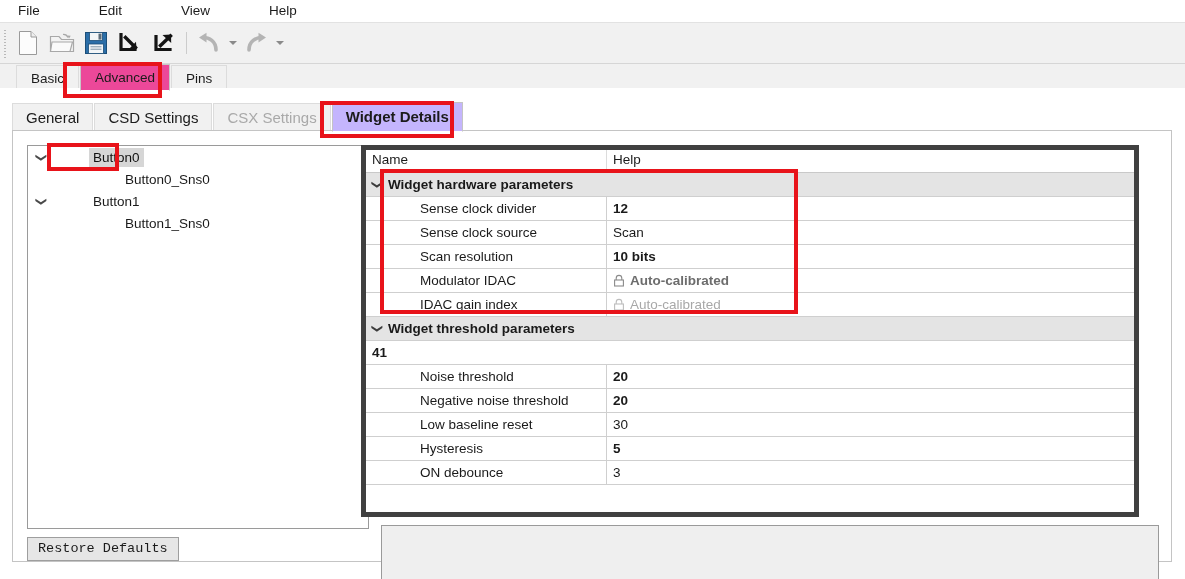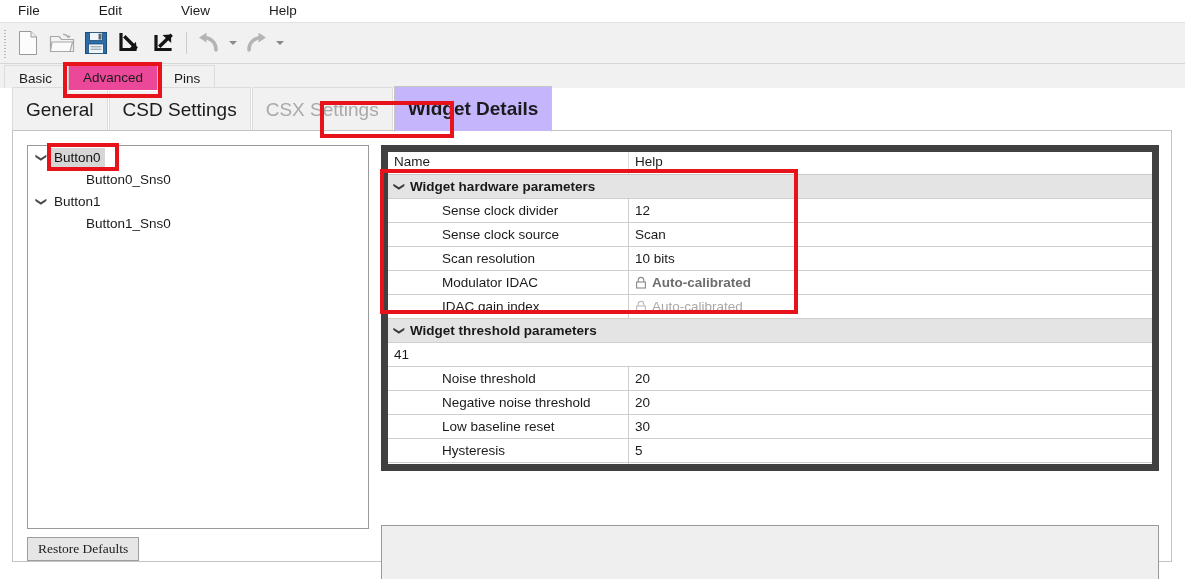--- a/index.html
+++ b/index.html
@@ -85,21 +85,21 @@
     border-top: 4px solid #8a8a8a;
   }
 
   
   .tabstrip-outer {
     height: 26px;
     background: #f1f1f1;
     position: relative;
     display: flex;
     align-items: flex-end;
-    padding-left: 4px;
+    padding-left: 16px;
     border-bottom: 1px solid #c8c8c8;
   }
   .tab {
     height: 25px;
     line-height: 25px;
     padding: 0 14px;
     font-size: 13.5px;
     background: #f1f1f1;
     border: 1px solid #dcdcdc;
     border-bottom: none;
@@ -129,22 +129,22 @@
   .subtabstrip {
     position: absolute;
     left: 12px; top: 18px;
     height: 25px;
     display: flex;
     align-items: flex-end;
   }
   .subtab {
     height: 24px;
     line-height: 24px;
-    padding: 10px 13px;
-    font-size: 19px;
+    padding: 2px 13px;
+    font-size: 15px;
     background: #f1f1f1;
     border: 1px solid #dcdcdc;
     border-bottom: none;
     margin-right: 1px;
     color: #1b1b1b;
     cursor: default;
     position: relative;
     top: 1px;
   }
   .subtab.selected {
@@ -189,53 +189,54 @@
     width: 18px;
     display: inline-flex;
     justify-content: center;
     align-items: center;
     color: #4a4a4a;
     font-size: 11px;
   }
   .tree-label {
     padding: 1px 4px 1px 4px;
     line-height: 17px;
+    margin-left: 39px;
   }
   .tree-label.selected {
     background: #d6d6d6;
     color: #111;
   }
   .tree-row.child { padding-left: 0; }
   .tree-row.child .indent { width: 54px; display:inline-block; }
 
   .restore-btn {
     position: absolute;
     left: 14px; top: 406px;
     height: 24px;
     min-width: 110px;
     padding: 0 10px;
     background: #e6e6e6;
     border: 1px solid #9e9e9e;
-    font-family: Liberation Serif, serif;
+    font-family: Liberation Mono, monospace;
     font-size: 13.5px;
     color: #1b1b1b;
     cursor: default;
     box-sizing: border-box;
     line-height: 22px;
     text-align: center;
   }
 
   
   .grid-panel {
     position: absolute;
-    left: 368px; top: 14px;
+    left: 348px; top: 14px;
     width: 778px;
-    height: 326px;
-    background: #ffffff;
-    border: 7px solid #404040;
+    height: 372px;
+    background: #ffffff;
+    border: 5px solid #404040;
     box-sizing: border-box;
     overflow: hidden;
   }
   .grid-header {
     height: 22px;
     display: flex;
     background: #ffffff;
     border-bottom: 1px solid #c9c9c9;
     font-size: 13.5px;
     color: #1b1b1b;
@@ -279,21 +280,21 @@
     width: 22px;
     display: inline-flex;
     justify-content: center;
     align-items: center;
     color: #3c3c3c;
     font-size: 11px;
     font-weight: normal;
     flex: 0 0 22px;
   }
   .gr-indent { width: 54px; flex: 0 0 54px; }
-  .bold { font-weight: normal; }
+  .bold { font-weight: bold; }
   .muted-bold { font-weight: bold; color: #6d6d6d; }
   .muted { color: #a8a8a8; }
   .lock {
     display: inline-block;
     width: 12px;
     height: 13px;
     margin-right: 5px;
     flex: 0 0 12px;
     position: relative;
   }

